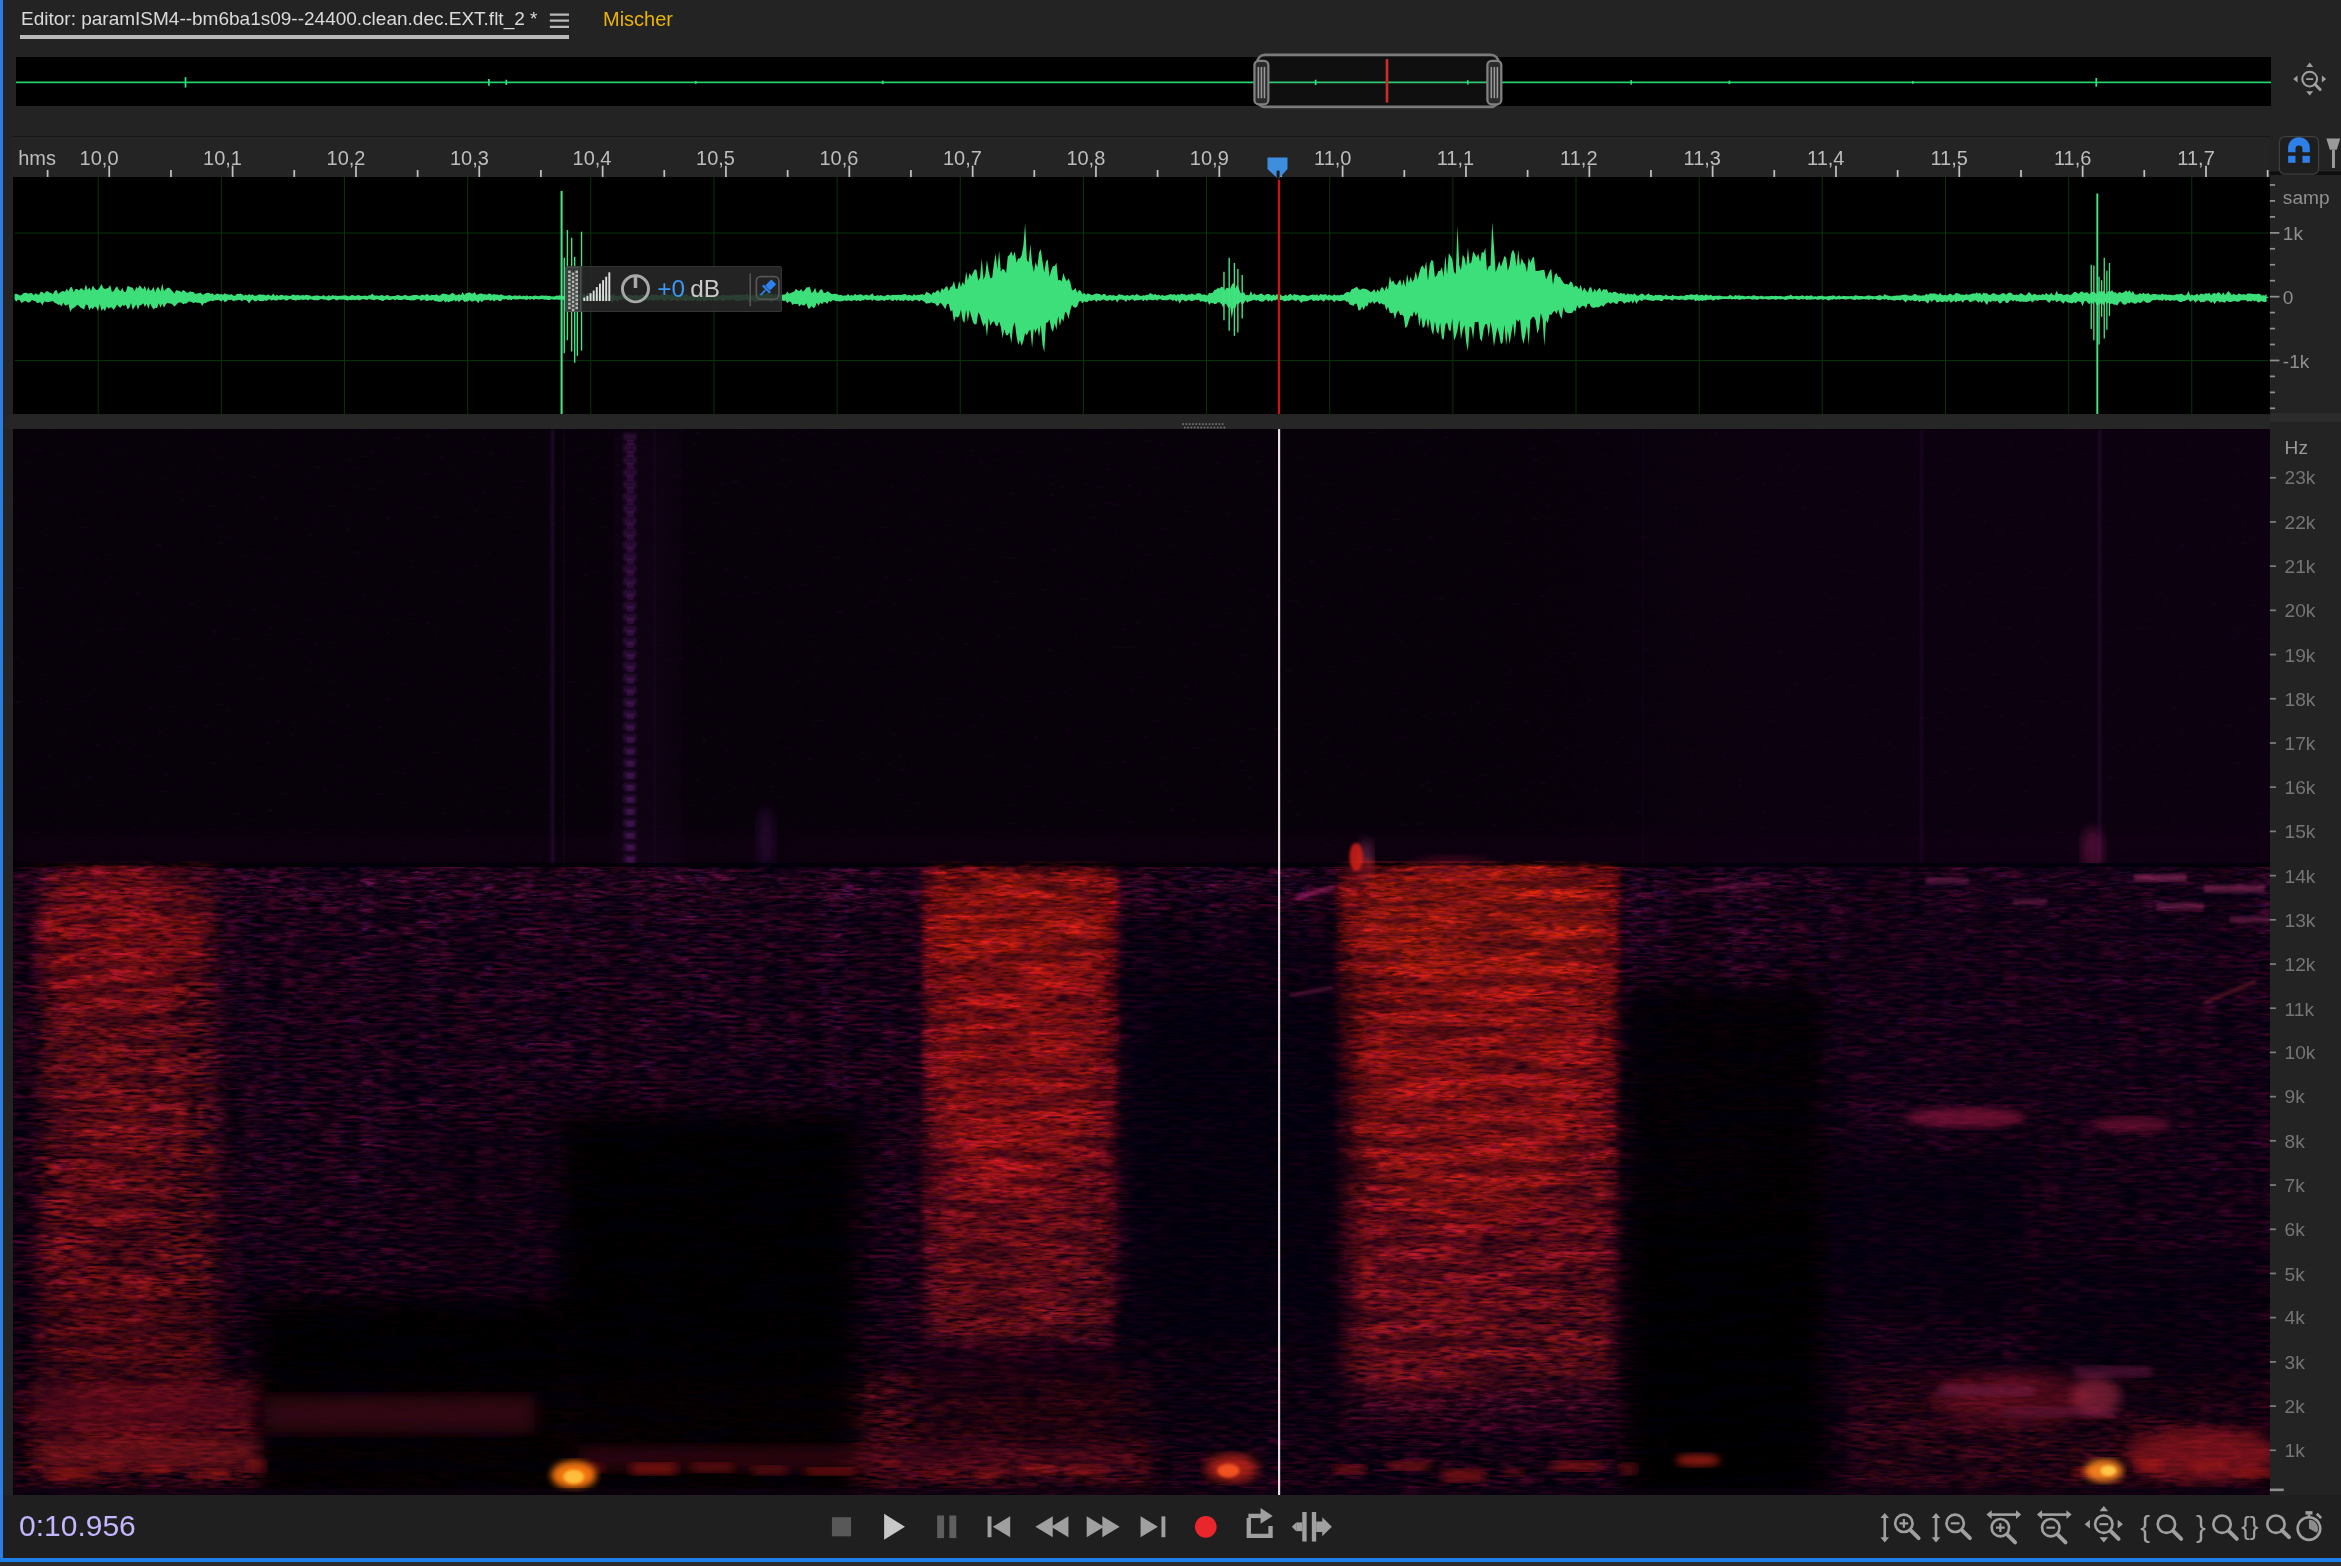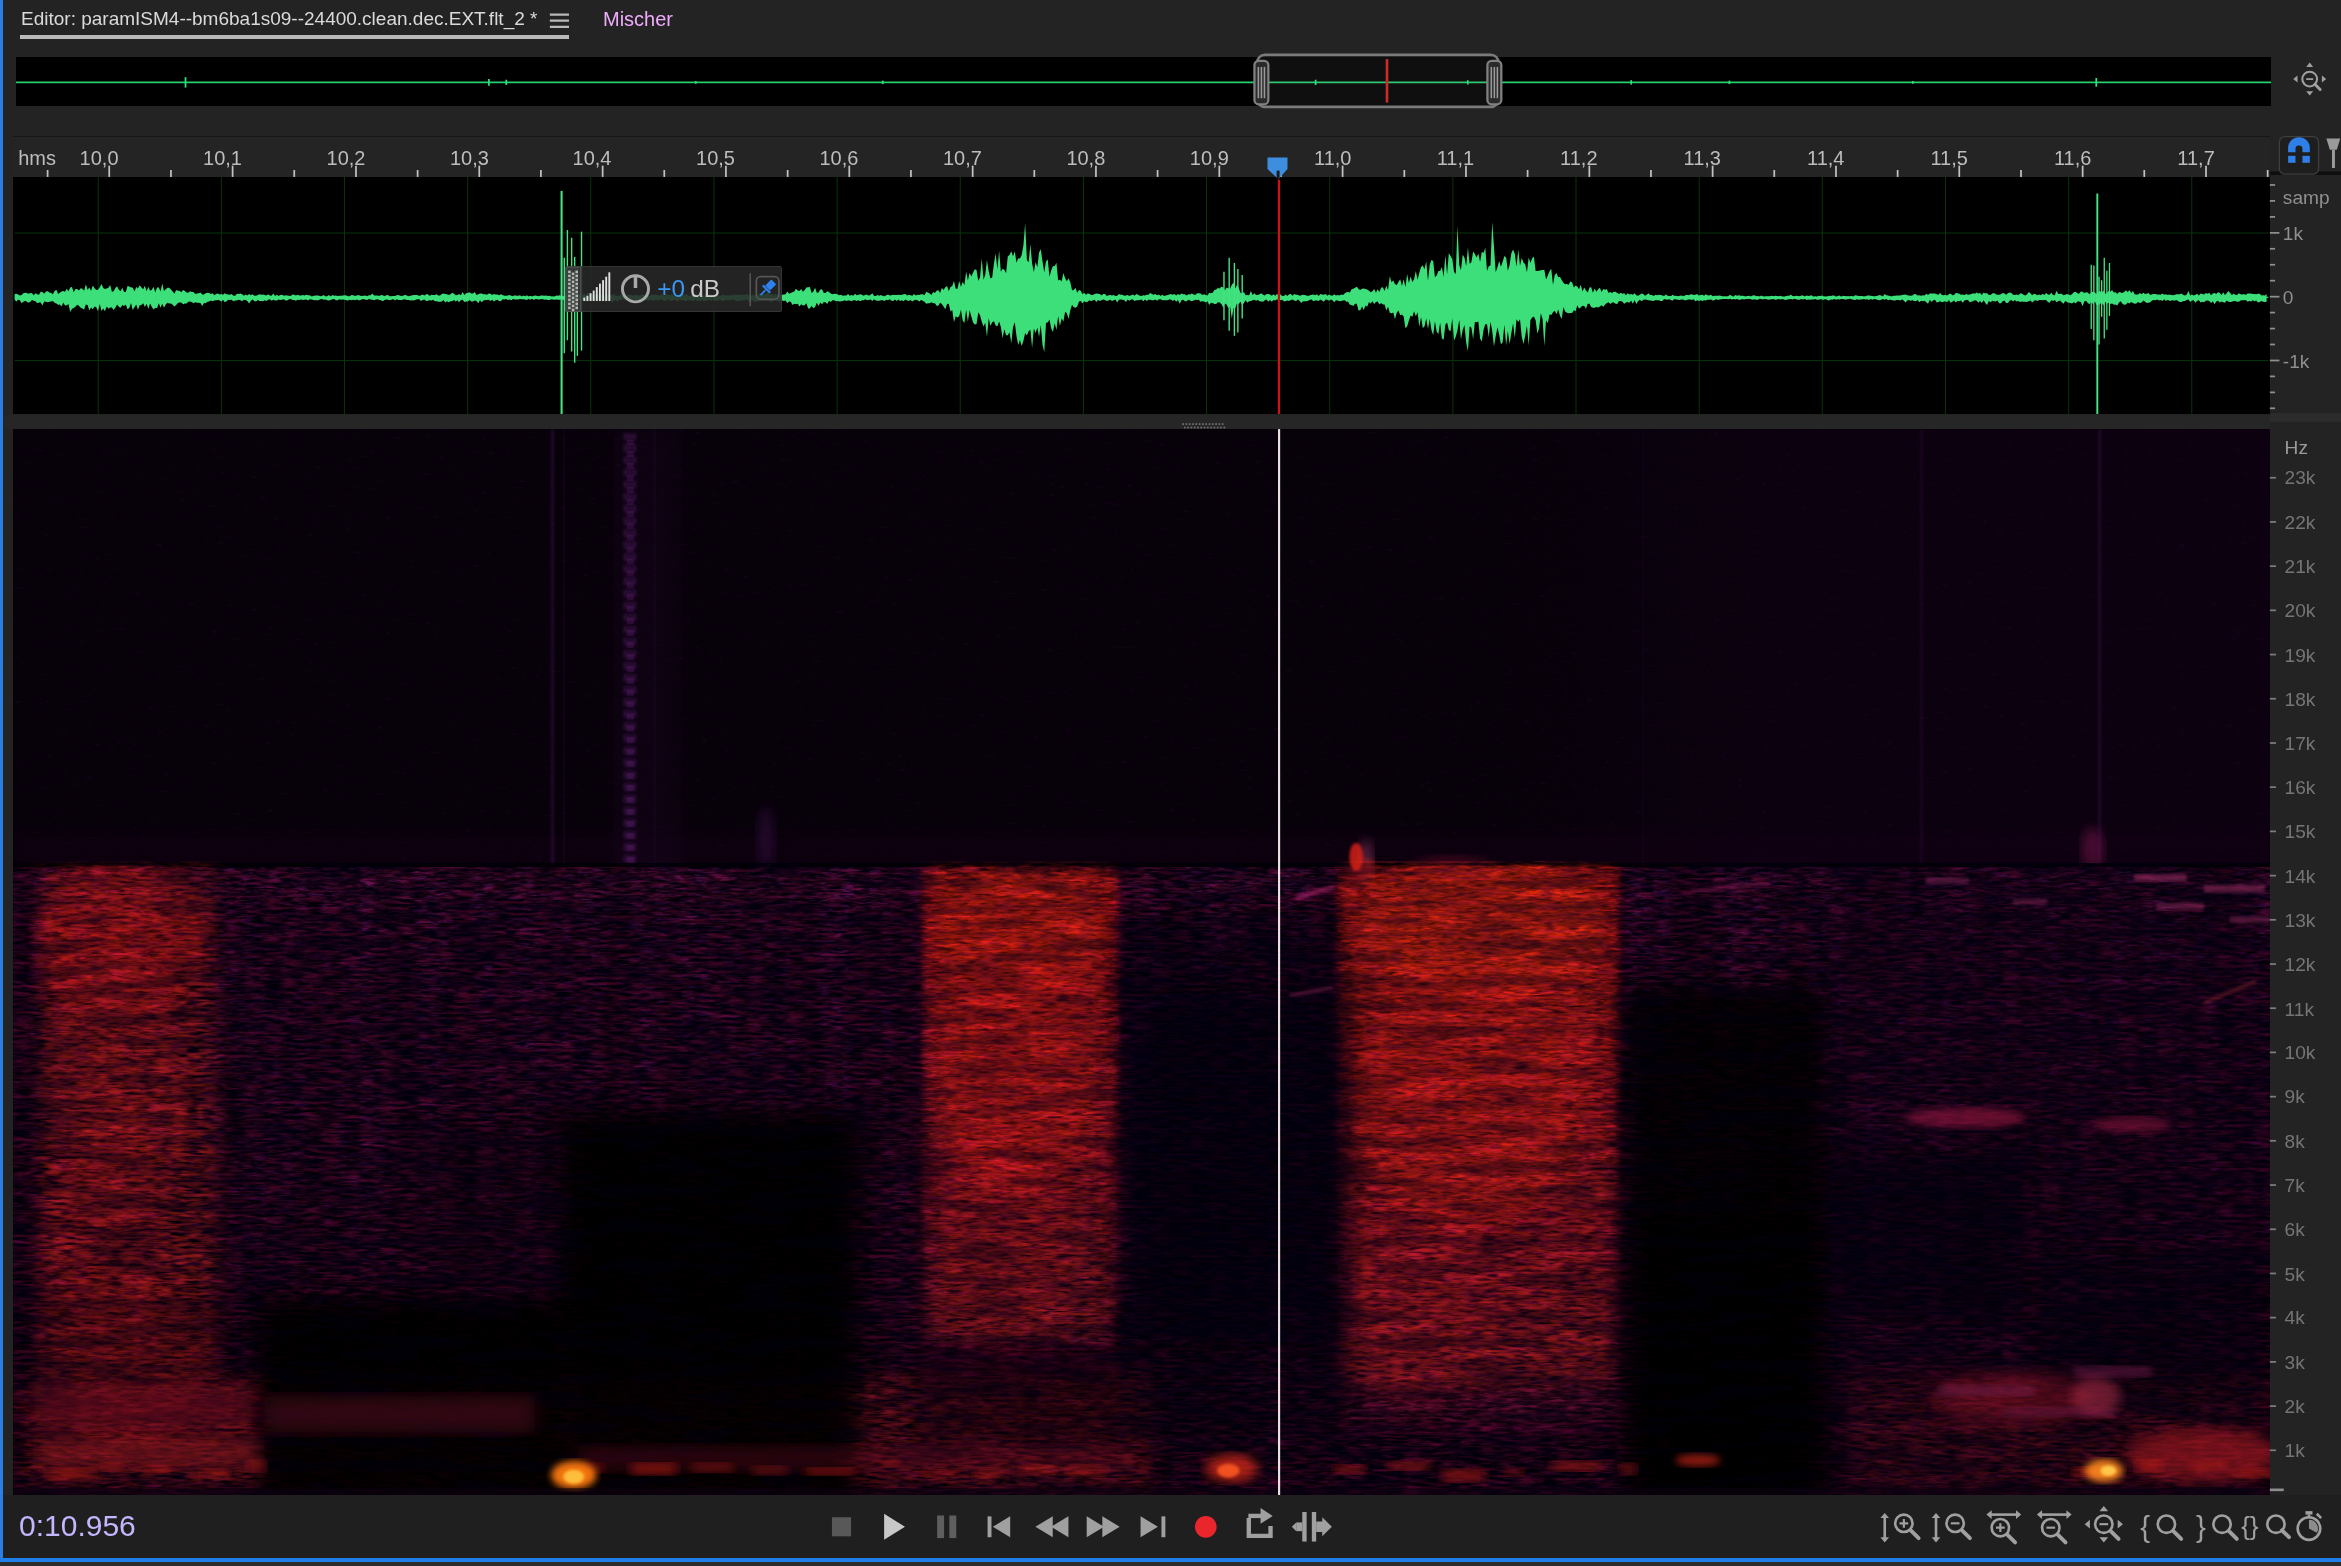--- a/index.html
+++ b/index.html
@@ -6,21 +6,21 @@
 .abs{position:absolute}
 svg{display:block}
 svg text{font-family:"Liberation Sans",sans-serif}
 </style></head><body>
 <div id="app">
 
 <div class="abs" style="left:21px;top:7.8px;font-size:19px;color:#dadada">Editor: paramISM4--bm6ba1s09--24400.clean.dec.EXT.flt_2 *</div>
 <svg class="abs" style="left:549px;top:12px" width="22.6" height="17.4" viewBox="0 0 26 20">
       <path d="M1,3h22M1,10h22M1,17h22" stroke="#b9b9b9" stroke-width="2.6"></path>
     </svg>
-<div class="abs" style="left:603px;top:7.8px;font-size:20px;color:#f0abfc">Mischer</div>
+<div class="abs" style="left:603px;top:7.8px;font-size:20px;color:#eab308">Mischer</div>
 <div class="abs" style="left:20px;top:35px;width:549px;height:3.9px;background:#b9b9b9"></div>
 
 <div class="abs" style="left:15.6px;top:57px;width:2255px;height:49px;background:#000"></div>
 <svg class="abs" style="left:15.6px;top:57px" width="2255" height="49" viewBox="0 0 2594 56">
 <path d="M0,29H2594" stroke="#25d06e" stroke-width="2"></path>
 <path d="M195,23.0V35.0" stroke="#2be47a" stroke-width="2"></path>
       <path d="M544,25.0V33.0" stroke="#2be47a" stroke-width="2"></path>
       <path d="M564,26.0V32.0" stroke="#2be47a" stroke-width="2"></path>
       <path d="M997,27.0V31.0" stroke="#2be47a" stroke-width="2"></path>
       <path d="M1495,26.0V32.0" stroke="#2be47a" stroke-width="2"></path>

